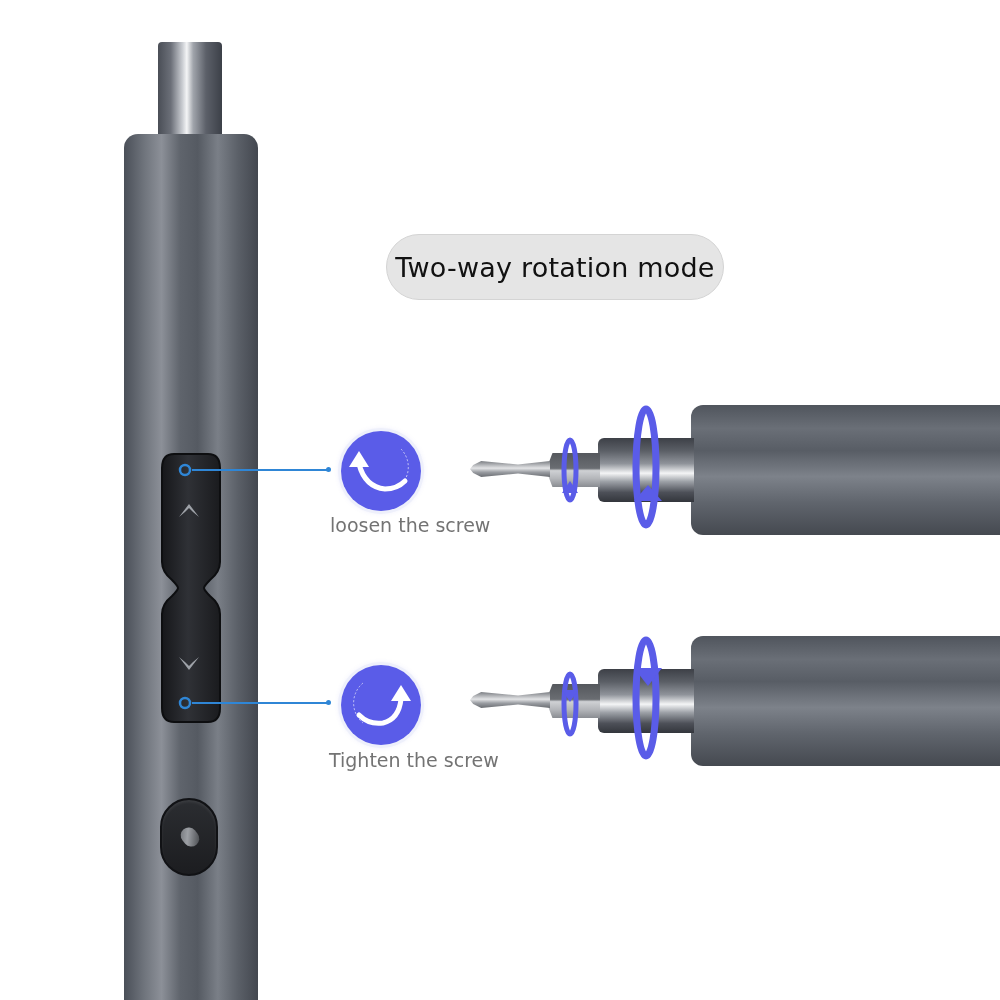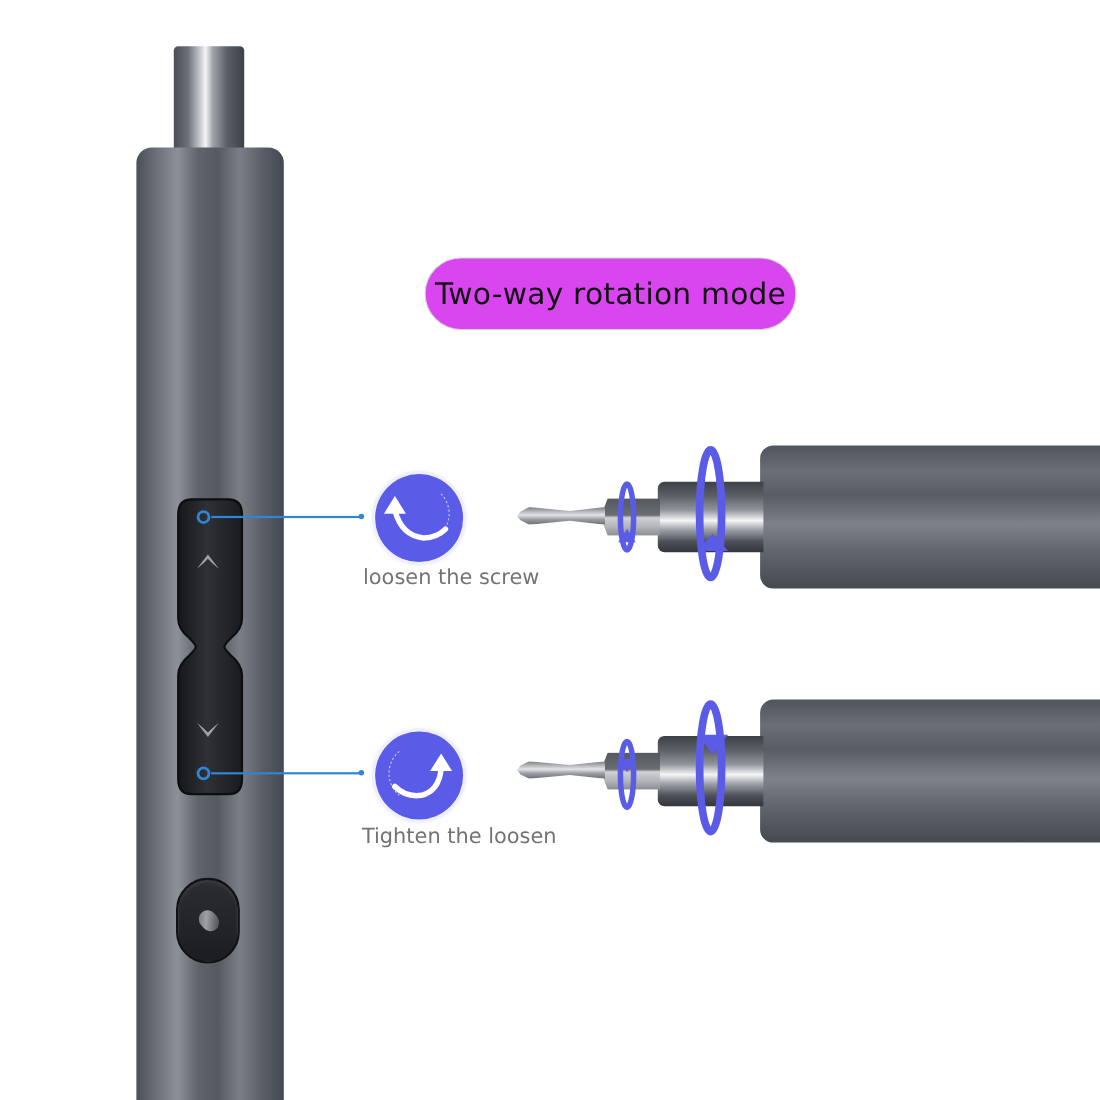--- a/index.html
+++ b/index.html
@@ -33,21 +33,21 @@
     border-radius: 8px;
     background: linear-gradient(135deg, #6a6d72, #9da0a5 40%, #3a3c40);
     transform: rotate(-40deg);
   }
 
   
   .title-pill {
     position: absolute; left: 386px; top: 234px; width: 338px; height: 66px;
     border: 1px solid #d4d4d4; border-radius: 33px;
     display: flex; align-items: center; justify-content: center;
-    font-size: 27px; letter-spacing: 0.2px; color: #111; background: #d946ef;
+    font-size: 27px; letter-spacing: 0.2px; color: #111; background: #e5e5e5;
   }
 
   
   .callout-line { position: absolute; height: 1.5px; background: #2f86d6; }
   .callout-end { position: absolute; width: 5px; height: 5px; border-radius: 50%; background: #2f86d6; }
 
   
   .mode-circle {
     position: absolute; width: 80px; height: 80px; border-radius: 50%;
     background: #5a5ce8; box-shadow: 0 0 0 3px #eef0fb, 0 0 6px rgba(90,92,232,0.25);
@@ -125,21 +125,21 @@
 </div>
 <div class="mode-label" style="left:330px; top:514px;">loosen the screw</div>
 
 <div class="mode-circle" style="left:341px; top:665px;">
   <svg viewBox="0 0 80 80">
     <path d="M22 18 A26 26 0 0 0 22 58" fill="none" stroke="#c8c9f6" stroke-width="1" stroke-dasharray="2 2"></path>
     <path d="M18 50 Q28 60 42 58 Q58 54 60 34" fill="none" stroke="#ffffff" stroke-width="5" stroke-linecap="round"></path>
     <path d="M50 36 L60 20 L70 36 Z" fill="#ffffff"></path>
   </svg>
 </div>
-<div class="mode-label" style="left:329px; top:749px;">Tighten the loosen</div>
+<div class="mode-label" style="left:329px; top:749px;">Tighten the screw</div>
 
 <div class="h-driver" style="top:397px;">
   <div class="h-body"></div>
   <div class="h-collar"></div>
   <div class="h-hex"></div>
   <div class="h-tip"></div>
   <svg class="h-arrows" viewBox="0 0 220 140">
     <ellipse cx="100" cy="73" rx="6" ry="30" fill="none" stroke="#5a5ce8" stroke-width="5"></ellipse>
     <path d="M92 96 L100 84 L108 96 Z" fill="#5a5ce8"></path>
     <ellipse cx="176" cy="70" rx="10" ry="58" fill="none" stroke="#5a5ce8" stroke-width="7"></ellipse>

